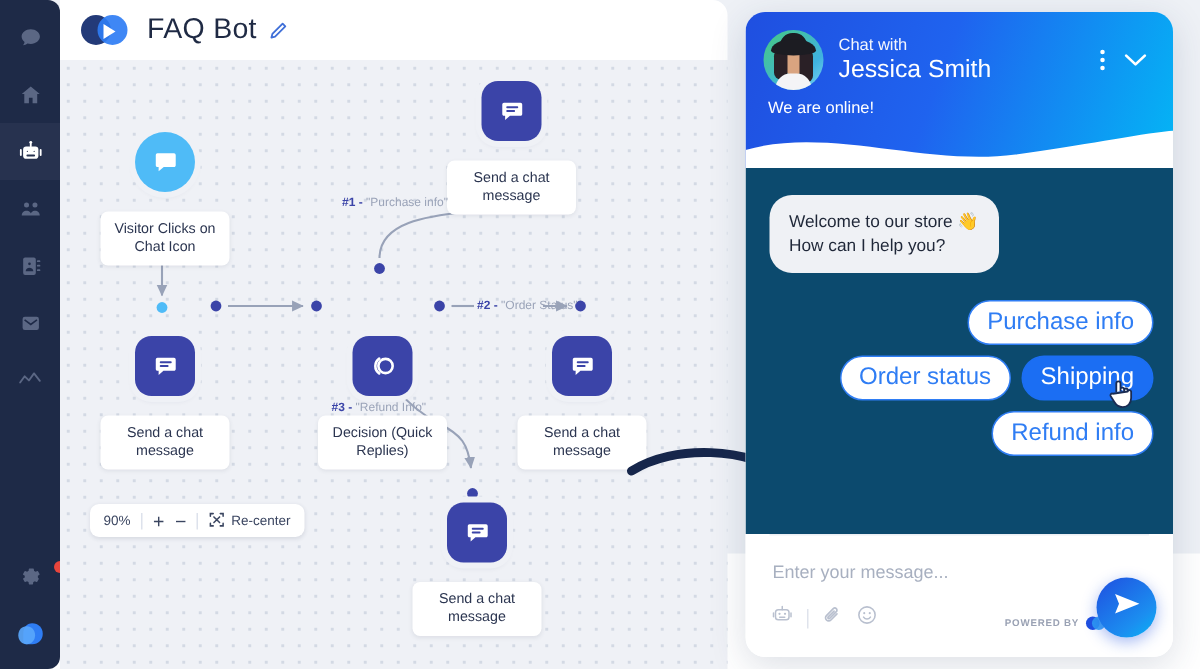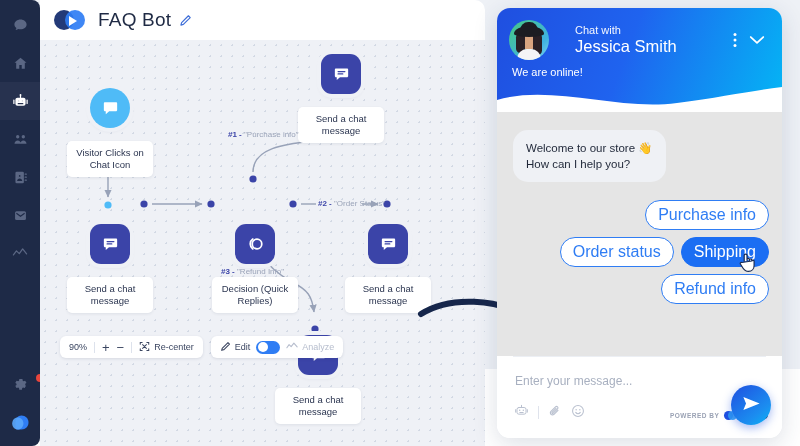--- a/index.html
+++ b/index.html
@@ -108,27 +108,27 @@
     width: 40px; height: 40px; border-radius: 50%; overflow:hidden;
     background: linear-gradient(135deg, #46c97f 0%, #3fb2e0 70%, #7fd6ef 100%);
     position:relative; flex: 0 0 40px;
   }
   .av-hat { position:absolute; left:5px; top:6px; width:30px; height:11px; background:#1c1c22; border-radius:50%/70% 70% 30% 30%; }
   .av-hat2 { position:absolute; left:11px; top:2px; width:18px; height:12px; background:#1c1c22; border-radius:9px 9px 4px 4px; }
   .av-face { position:absolute; left:12px; top:12px; width:16px; height:18px; background:#d9a480; border-radius: 8px 8px 9px 9px; }
   .av-hair { position:absolute; left:7px; top:13px; width:9px; height:20px; background:#2a2026; border-radius: 6px 2px 6px 6px; }
   .av-hair2 { position:absolute; left:24px; top:13px; width:9px; height:22px; background:#2a2026; border-radius: 2px 6px 6px 6px; }
   .av-body { position:absolute; left:8px; top:29px; width:24px; height:14px; background:#f4f4f6; border-radius: 10px 10px 0 0; }
-  .chat-head-txt { margin-left: 26px; color:#ffffff; flex:1; }
+  .chat-head-txt { margin-left: 10px; color:#ffffff; flex:1; }
   .chat-with { font-size: 11px; opacity:.95; line-height:13px; }
   .chat-name { font-size: 16.5px; line-height: 19px; }
   .head-btn { color:#fff; display:flex; align-items:center; justify-content:center; cursor:pointer; }
   .online-txt { position:absolute; left: 15px; top: 58px; color:#ffffff; font-size: 11px; }
 
-  .chat-body { position:absolute; left:0; top:104px; right:0; bottom: 82px; background:#e5e5e5; }
+  .chat-body { position:absolute; left:0; top:104px; right:0; bottom: 82px; background:#0c4a6e; }
   .bubble {
     position:absolute; left: 16px; top: 18px; max-width: 175px;
     background:#eff1f5; color:#1f2738; border-radius: 15px;
     padding: 10px 13px; font-size: 11.5px; line-height: 16px;
   }
   .qr-wrap { position:absolute; right: 13px; top: 88px; width: 240px;
     display:flex; flex-wrap:wrap; justify-content:flex-end; gap:7px; }
   .qr {
     border: 1.4px solid #2f7df4; color:#2f7df4; background:#fff;
     border-radius: 16px; padding: 5px 12px; font-size: 16px; cursor:pointer;
@@ -372,39 +372,20 @@
       <span class="tb-btn" style="font-size:13px;">−</span>
       <span class="tb-sep"></span>
       <span class="tb-btn">
         <span>
           <svg width="11" height="11" viewBox="0 0 14 14" fill="none" stroke="#3a4560" stroke-width="1.3" stroke-linecap="round">
             <path d="M1.6 4V1.8H4M10 1.8h2.4V4M12.4 10v2.2H10M4 12.2H1.6V10"></path>
             <path d="M4.6 4.6 9.4 9.4M9.4 4.6 4.6 9.4"></path>
           </svg>
         </span>
         <span>Re-center</span>
-      </span>
-    </div>
-    <div class="tb-group" style="gap:6px;">
-      <span class="tb-btn">
-        <span>
-          <svg width="11" height="11" viewBox="0 0 16 16" fill="none" stroke="#3a4560" stroke-width="1.5" stroke-linecap="round" stroke-linejoin="round">
-              <path d="M11.6 2.2 13.8 4.4 5.4 12.8l-3 .8.8-3z"></path>
-            </svg>
-        </span>
-        <span>Edit</span>
-      </span>
-      <span class="toggle"></span>
-      <span class="tb-btn tb-muted">
-        <span>
-          <svg width="12" height="10" viewBox="0 0 14 10" fill="none" stroke="#b6bdcd" stroke-width="1.3" stroke-linecap="round" stroke-linejoin="round">
-              <path d="M1 7 3.6 3.4l2.4 2.3L9.2 1.6 13 6"></path>
-            </svg>
-        </span>
-        <span>Analyze</span>
       </span>
     </div>
   </div>
 
   <svg class="big-arrow" viewBox="0 0 130 56">
     <path d="M6 22 C34 4 84 6 112 26" stroke="#16264b" stroke-width="6" fill="none" stroke-linecap="round"></path>
     <path d="M98 13 L118 30 L94 34 z" fill="#16264b"></path>
   </svg>
 
   <div class="chat">

